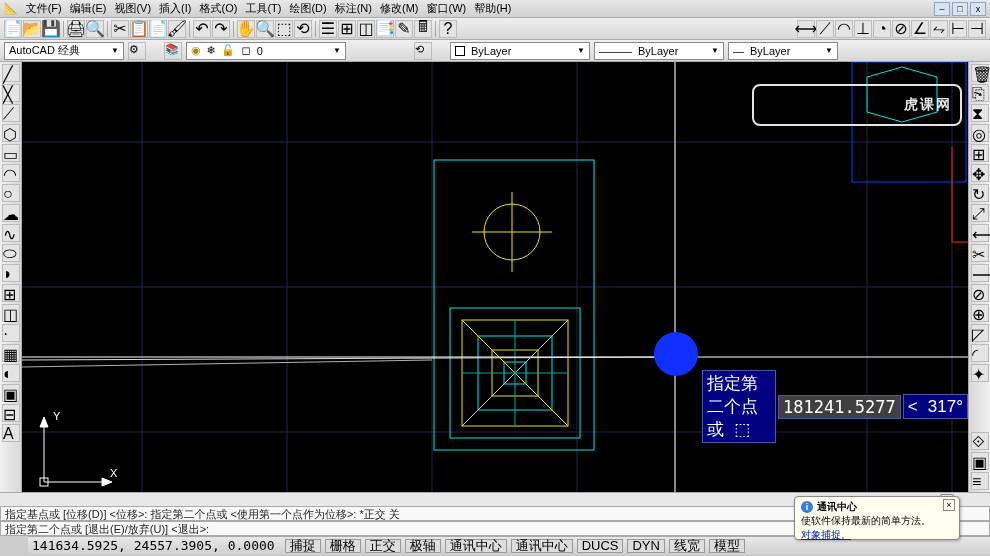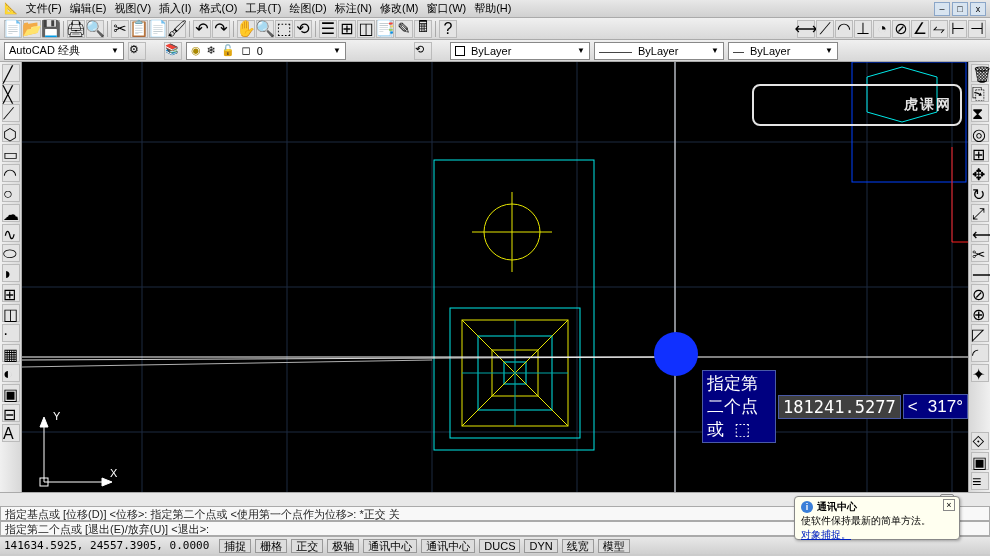--- a/index.html
+++ b/index.html
@@ -27,21 +27,21 @@
 .canvas { flex: 1; background: #000; position: relative; overflow: hidden; }
 .canvas svg { position: absolute; top: 0; left: 0; }
 .coord-input { position: absolute; display: flex; align-items: center; gap: 2px; font-size: 17px; }
 .coord-input .fld { background: #000080; color: #fff; padding: 1px 4px; border: 1px solid #4a5aa6; font-family: monospace; }
 .coord-input .fld.sel { background: #404040; color: #fff; }
 
 .watermark { position: absolute; top: 22px; right: 6px; width: 210px; height: 42px; border: 2px solid #e4e4e4; border-radius: 8px; color: #e4e4e4; font-size: 14px; display: flex; align-items: center; justify-content: right; padding-right: 8px; font-weight: bold; letter-spacing: 2px; }
 
 .cmdline { background: #f8f8f8; border: 1px solid #aaa; font-size: 11px; padding: 1px 4px; color: #222; height: 15px; line-height: 13px; white-space: nowrap; overflow: hidden; }
 
-.statusbar { height: 18px; background: linear-gradient(#e8e8e8, #d0d0d0); display: flex; align-items: center; font-size: 11px; gap: 4px; padding: 0 4px; border-top: 1px solid #aaa; }
+.statusbar { height: 18px; background: linear-gradient(#e8e8e8, #d0d0d0); display: flex; align-items: center; font-size: 13px; gap: 4px; padding: 0 4px; border-top: 1px solid #aaa; margin-left: 28px; }
 .statusbar .sbtn { padding: 0 4px; border: 1px solid #999; background: #ddd; height: 14px; line-height: 12px; }
 .statusbar .coords { font-family: monospace; padding-right: 6px; }
 
 .comm-popup { position: absolute; bottom: 16px; right: 30px; width: 166px; height: 44px; background: #fffff0; border: 1px solid #888; border-radius: 4px; font-size: 10px; padding: 3px 6px; box-shadow: 1px 1px 3px rgba(0,0,0,.3); }
 .comm-popup .title { font-weight: bold; display: flex; align-items: center; gap: 4px; }
 .comm-popup .title .inf { width: 12px; height: 12px; border-radius: 50%; background: #3a7fd8; color: #fff; text-align: center; font-size: 9px; line-height: 12px; }
 .comm-popup .close { position: absolute; top: 2px; right: 4px; width: 12px; height: 12px; border: 1px solid #888; text-align: center; font-size: 9px; line-height: 10px; }
 .comm-popup .link { color: #0020c0; text-decoration: underline; }
 .comm-x { position: absolute; bottom: 48px; right: 36px; width: 14px; height: 14px; border: 1px solid #888; background: #eee; text-align: center; font-size: 10px; line-height: 12px; border-radius: 2px; }
 </style>

